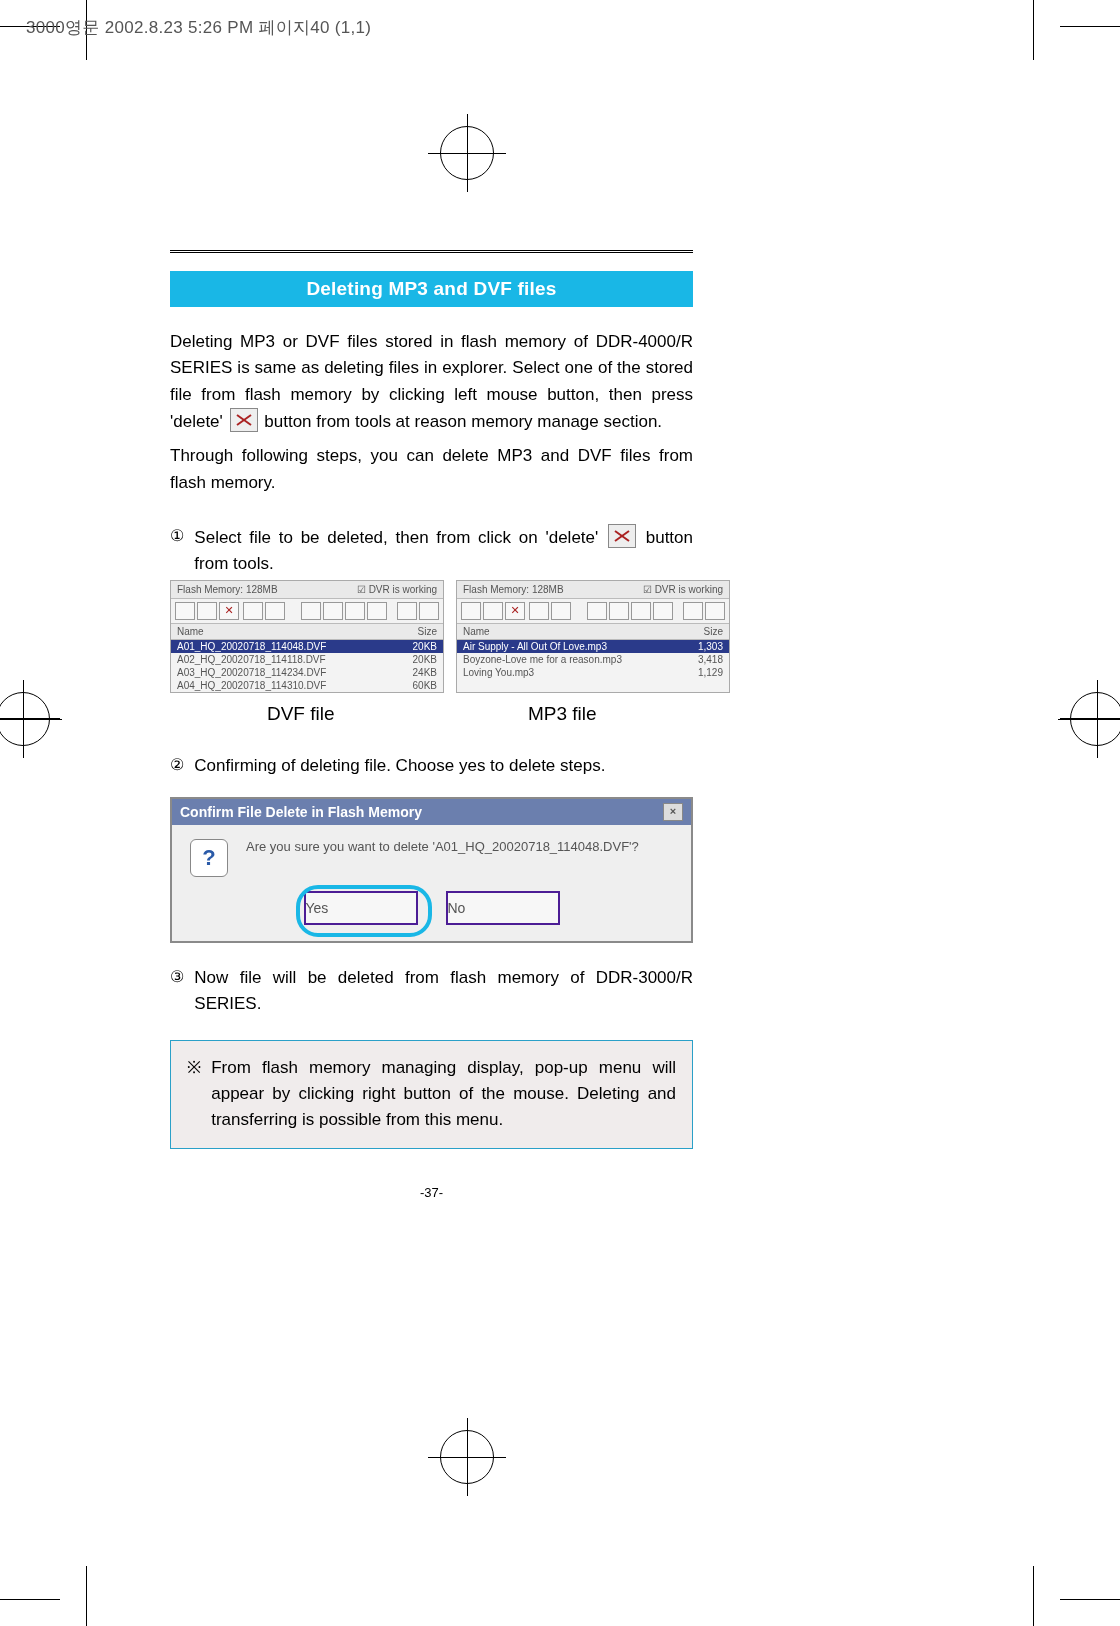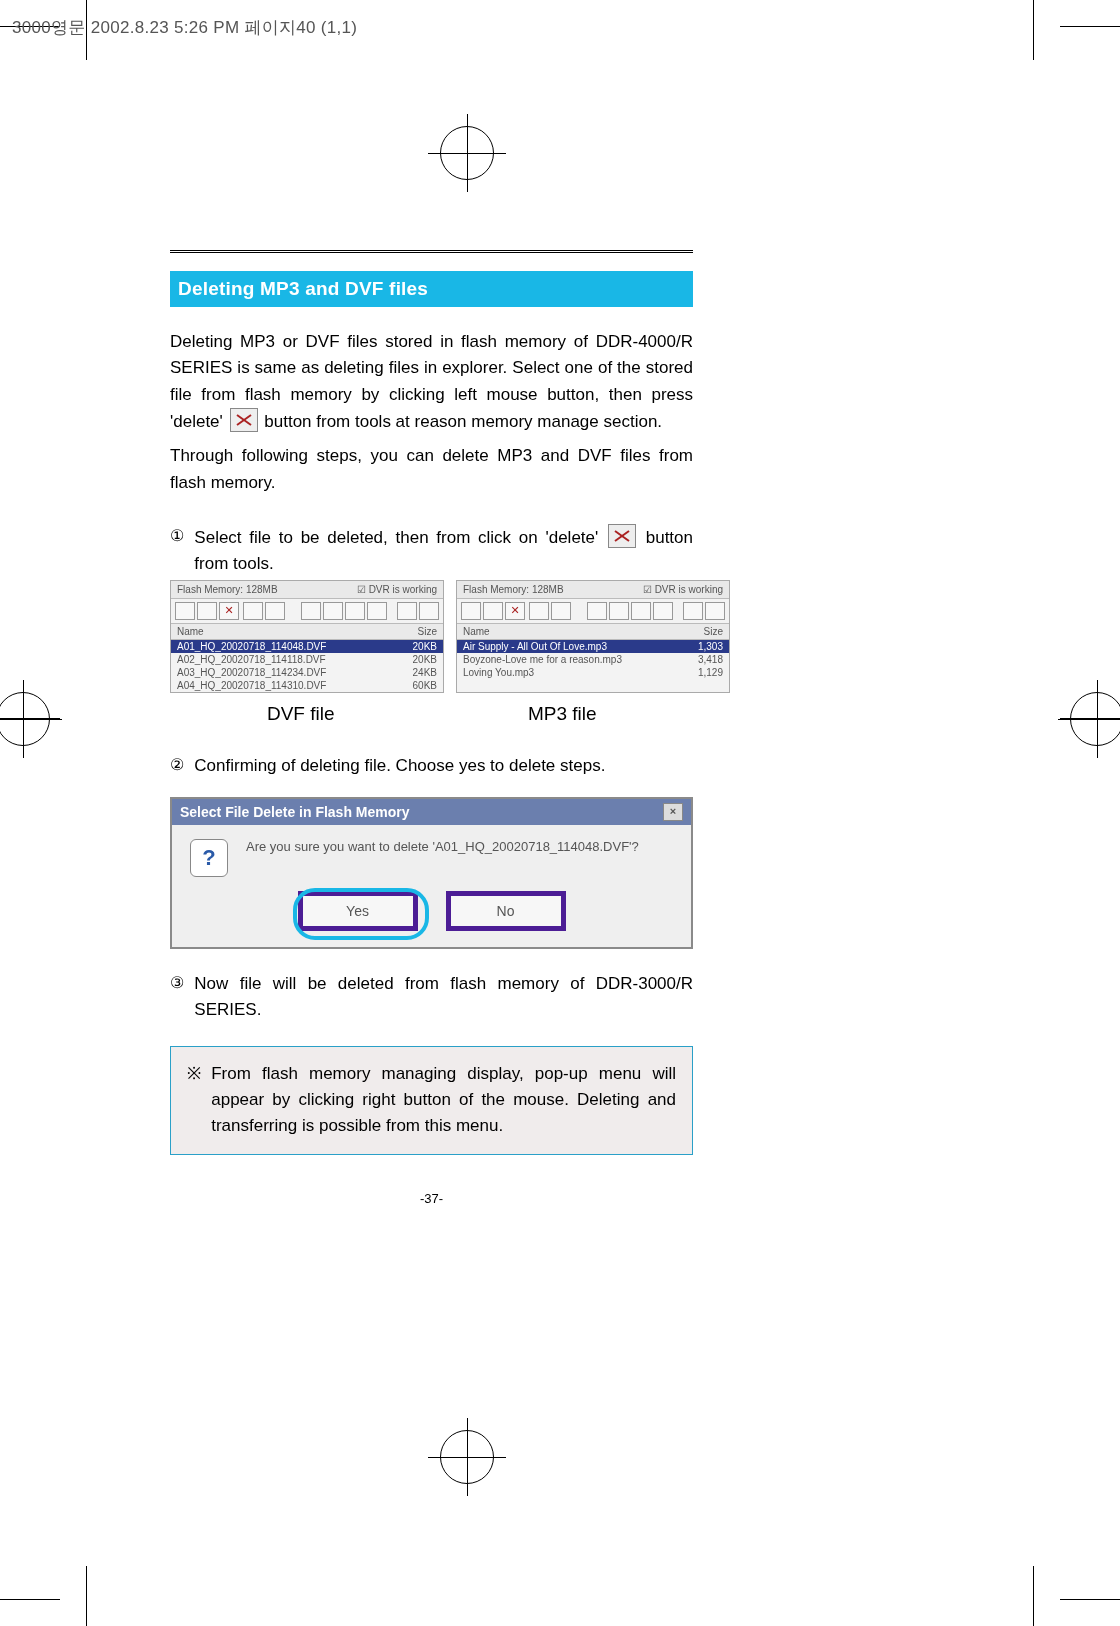--- a/index.html
+++ b/index.html
@@ -5,24 +5,24 @@
   html,body{margin:0;padding:0;background:#fff;font-family:Arial,Helvetica,sans-serif;color:#000;}
   .page{width:1120px;height:1626px;position:relative;box-sizing:border-box;}
   
   .crop{position:absolute;background:#000;}
   .crop.h{height:1px;width:60px;}
   .crop.v{width:1px;height:60px;}
   .target{position:absolute;width:54px;height:54px;}
   .target .ring{position:absolute;inset:0;border:1px solid #000;border-radius:50%;}
   .target .hline{position:absolute;top:50%;left:-12px;right:-12px;height:1px;background:#000;}
   .target .vline{position:absolute;left:50%;top:-12px;bottom:-12px;width:1px;background:#000;}
-  .runhead{position:absolute;top:16px;left:12px;font-size:17px;letter-spacing:.3px;color:#555;}
+  .runhead{position:absolute;top:16px;left:26px;font-size:17px;letter-spacing:.3px;color:#555;}
   .content{position:absolute;left:170px;top:250px;width:523px;}
   .rule{border-top:3px double #000;height:0;margin-bottom:18px;}
-  .titlebar{background:#19b7e6;color:#fff;text-align:left;font-weight:bold;font-size:19px;padding:7px 8px;letter-spacing:.2px;}
+  .titlebar{background:#19b7e6;color:#fff;text-align:center;font-weight:bold;font-size:19px;padding:7px 8px;letter-spacing:.2px;}
   .para{font-size:17px;line-height:1.55;margin-top:22px;text-align:justify;}
   .inline-icon{display:inline-block;width:26px;height:22px;border:1px solid #888;vertical-align:-5px;margin:0 2px;position:relative;background:#eee;}
   .inline-icon svg{position:absolute;inset:3px;}
   .steps{margin-top:28px;}
   .step{display:flex;gap:10px;font-size:17px;line-height:1.55;margin-top:6px;text-align:justify;}
   .step .num{flex:0 0 auto;font-size:16px;}
   .shots{display:flex;gap:12px;margin-top:2px;}
   .shot{flex:1;border:1px solid #aaa;background:#f3f3f3;font-size:10px;color:#555;}
   .shot .bar{background:#e9e9e9;padding:3px 6px;font-size:10px;border-bottom:1px solid #bbb;display:flex;justify-content:space-between;}
   .shot .toolbar{display:flex;gap:2px;padding:3px 4px;border-bottom:1px solid #bbb;align-items:center;}
@@ -31,21 +31,21 @@
   .shot .row{display:flex;justify-content:space-between;padding:1px 6px;font-size:10px;}
   .shot .row.sel{background:#2a3a8a;color:#fff;}
   .caprow{display:flex;margin-top:10px;font-size:19px;}
   .caprow span{flex:1;text-align:center;}
   .dialog{margin-top:18px;border:2px solid #8a8a8a;background:#efefef;}
   .dialog .dtitle{background:#6b7fae;color:#fff;font-size:14px;font-weight:bold;padding:4px 8px;display:flex;justify-content:space-between;align-items:center;}
   .dialog .dclose{width:18px;height:16px;background:#ddd;border:1px solid #888;text-align:center;font-size:11px;line-height:14px;color:#555;}
   .dialog .dbody{display:flex;gap:18px;padding:14px 18px 8px 18px;font-size:13px;color:#555;align-items:flex-start;}
   .qmark{width:36px;height:36px;border:1px solid #888;border-radius:6px;background:#fff;display:flex;align-items:center;justify-content:center;font-size:22px;color:#2a5aa8;font-weight:bold;}
   .dbtnrow{display:flex;gap:28px;justify-content:center;padding:6px 0 16px 0;}
-  .dbtn{width:110px;height:30px;border:5px solid #4c1d95;background:#f7f7f7;font-size:14px;color:#555;display:flex;align-items:center;justify-content:center;position:relative;}
+  .dbtn{width:110px;height:30px;border:2px solid #4c1d95;background:#f7f7f7;font-size:14px;color:#555;display:flex;align-items:center;position:relative;}
   .yesring{position:absolute;left:-10px;top:-8px;width:128px;height:44px;border:4px solid #19b7e6;border-radius:22px;pointer-events:none;}
   .notebox{border:1.5px solid #2aa0c8;background:#f0ecec;padding:14px 16px;font-size:17px;line-height:1.55;margin-top:22px;text-align:justify;}
   .note-flex{display:flex;gap:10px;}
   .pgnum{text-align:center;font-size:13px;margin-top:36px;}
 </style>
 </head>
 <body>
 <div class="page">
 
   <div class="crop h" style="top:26px;left:0;"></div>
@@ -209,21 +209,21 @@
       <span>MP3 file</span>
     </div>
 
     <div class="step" style="margin-top:28px;">
       <div class="num">②</div>
       <div>Confirming of deleting file. Choose yes to delete steps.</div>
     </div>
 
     <div class="dialog">
       <div class="dtitle">
-        <span>Select File Delete in Flash Memory</span>
+        <span>Confirm File Delete in Flash Memory</span>
         <span class="dclose">×</span>
       </div>
       <div class="dbody">
         <div class="qmark">?</div>
         <div>Are you sure you want to delete 'A01_HQ_20020718_114048.DVF'?</div>
       </div>
       <div class="dbtnrow">
         <div class="dbtn">
           <span>Yes</span>
           <div class="yesring"></div>

